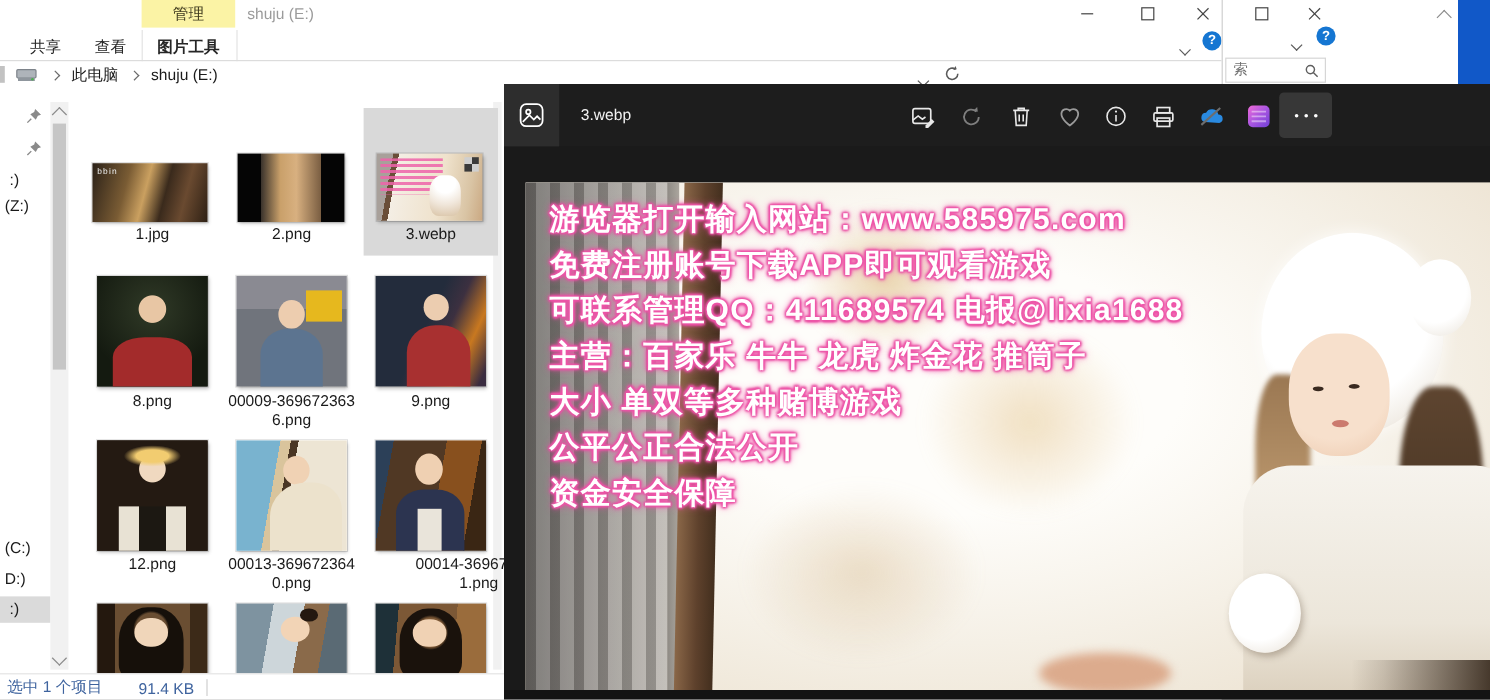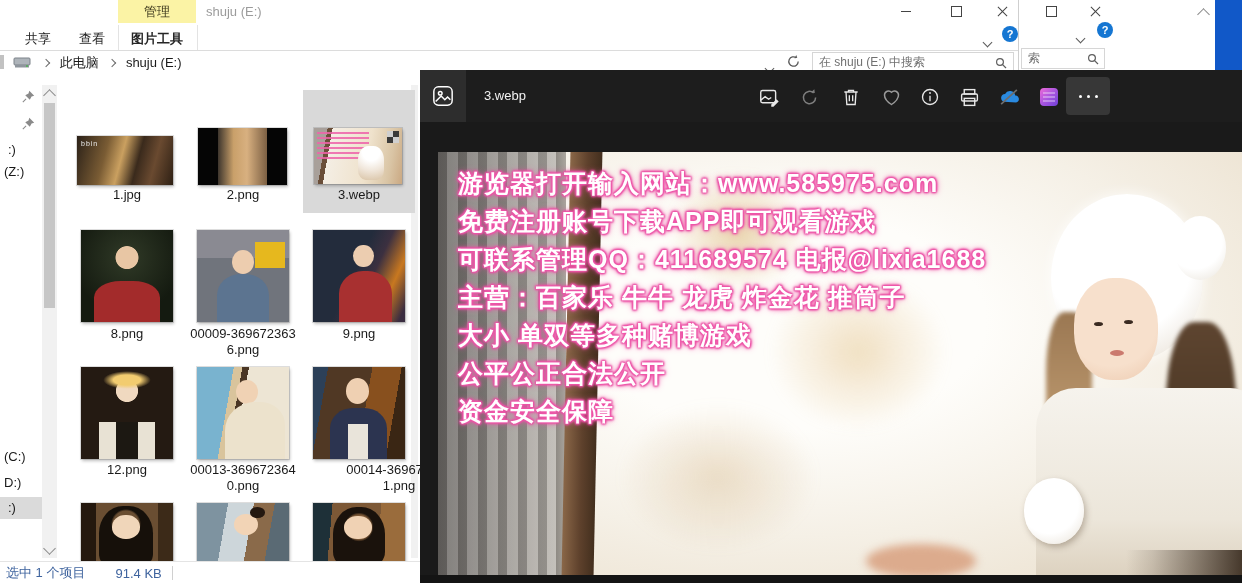--- a/index.html
+++ b/index.html
@@ -167,29 +167,20 @@
     <span class="bc-sep"></span>
     <span>shuju (E:)</span>
   </div>
   <div class="abs" style="left:766px;top:58px;"><span class="chev"></span></div>
   <div class="abs" style="left:786px;top:54px;">
     <svg width="15" height="15" viewBox="0 0 16 16">
         <path d="M13 8a5 5 0 1 1-2-4" fill="none" stroke="#5a5a5a" stroke-width="1.4"></path>
         <path d="M11 1l1 3-3 .6z" fill="#5a5a5a"></path>
       </svg>
   </div>
-  <div class="abs searchbox" style="left:812px;top:52px;width:200px;height:19px;">
-    <span class="ph">在 shuju (E:) 中搜索</span>
-    <span style="margin-right:6px;">
-      <svg width="12" height="12" viewBox="0 0 12 12">
-          <circle cx="5" cy="5" r="3.4" fill="none" stroke="#5f5f5f" stroke-width="1.2"></circle>
-          <line x1="7.6" y1="7.6" x2="11" y2="11" stroke="#5f5f5f" stroke-width="1.2"></line>
-        </svg>
-    </span>
-  </div>
 
   <div class="abs" style="left:22px;top:90px;">
     <svg width="13" height="13" viewBox="0 0 16 16">
         <path d="M9 1l6 6-3.2 1L9.6 12 4 6.4 8 4.2z" fill="#8a8a8a"></path>
         <line x1="5" y1="11" x2="1" y2="15" stroke="#8a8a8a" stroke-width="1.4"></line>
       </svg>
   </div>
   <div class="abs" style="left:22px;top:117px;">
     <svg width="13" height="13" viewBox="0 0 16 16">
         <path d="M9 1l6 6-3.2 1L9.6 12 4 6.4 8 4.2z" fill="#8a8a8a"></path>

